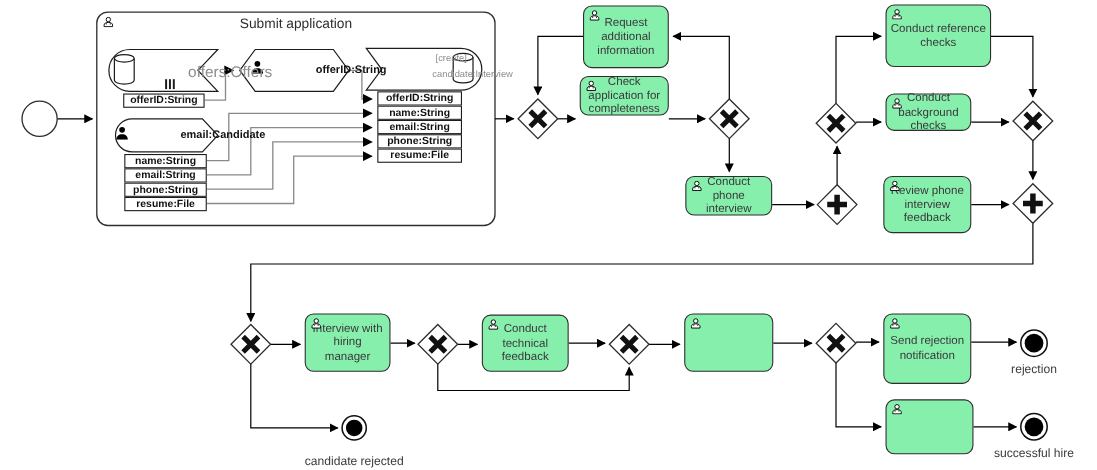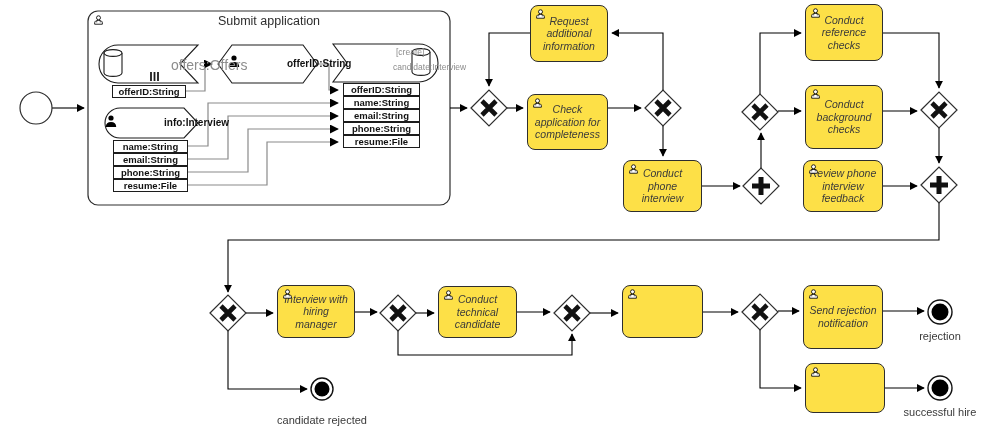--- a/index.html
+++ b/index.html
@@ -1,21 +1,21 @@
 <!DOCTYPE html>
 <html><head>
 <meta charset="utf-8">
 <style>
   html,body{margin:0;padding:0;background:#fff;}
   #canvas{position:relative;width:997px;height:427px;background:#fff;overflow:hidden;
           font-family:"Liberation Sans", sans-serif;}
   #diagram-svg{position:absolute;left:0;top:0;}
-  .task{position:absolute;border:1.2px solid #2e2e2e;border-radius:8px;background:#fde047;
+  .task{position:absolute;border:1.2px solid #2e2e2e;border-radius:8px;background:#86efac;
         display:flex;align-items:center;justify-content:center;text-align:center;
-        font-size:10.5px;color:#3a3a3a;line-height:1.2;padding:2px 3px;box-sizing:border-box;font-style:italic;}
+        font-size:10.5px;color:#3a3a3a;line-height:1.2;padding:2px 3px;box-sizing:border-box;}
   .ticon{position:absolute;top:3px;left:4px;width:11px;height:10px;}
   .trow{position:absolute;box-sizing:border-box;border:1px solid #1c1c1c;background:#fff;
         font-weight:bold;font-size:9.5px;color:#111;display:flex;align-items:center;
         justify-content:center;white-space:nowrap;}
   .slabel{position:absolute;white-space:nowrap;padding-left:44px;}
   .muted{font-size:14px;color:#8c8c8c;}
   .bold-lbl{font-size:10px;font-weight:bold;color:#111;}
   .evt-lbl{position:absolute;font-size:11px;color:#3a3a3a;text-align:center;}
   .sp-title{position:absolute;left:88px;top:14px;width:362px;text-align:center;
             font-size:12.5px;color:#2e2e2e;}
@@ -166,60 +166,60 @@
     <circle cx="940" cy="388" r="12" fill="#fff" stroke="#111" stroke-width="1.4"></circle>
     <circle cx="940" cy="388" r="8.5" fill="#000"></circle>
   </g>
 </svg>
 
 <div class="sp-title">Submit application</div>
 <div class="slabel muted" style="left:127px;top:57px">offers:Offers</div>
 <div class="slabel bold-lbl" style="left:243px;top:58px">offerID:String</div>
 <div class="slabel muted" style="left:352px;top:47px;font-size:8.5px">[create]</div>
 <div class="slabel muted" style="left:349px;top:62px;font-size:8.5px">candidate:Interview</div>
-<div class="slabel bold-lbl" style="left:120px;top:117px">info:Interview</div>
+<div class="slabel bold-lbl" style="left:120px;top:117px">email:Candidate</div>
 
 <div class="trow" style="left:112px;top:85px;width:74px;height:13px">offerID:String</div>
 
 <div class="trow" style="left:343px;top:83px;width:77px;height:13px">offerID:String</div>
 <div class="trow" style="left:343px;top:96px;width:77px;height:13px">name:String</div>
 <div class="trow" style="left:343px;top:109px;width:77px;height:13px">email:String</div>
 <div class="trow" style="left:343px;top:122px;width:77px;height:13px">phone:String</div>
 <div class="trow" style="left:343px;top:135px;width:77px;height:13px">resume:File</div>
 
 <div class="trow" style="left:113px;top:140px;width:75px;height:13px">name:String</div>
 <div class="trow" style="left:113px;top:153px;width:75px;height:13px">email:String</div>
 <div class="trow" style="left:113px;top:166px;width:75px;height:13px">phone:String</div>
 <div class="trow" style="left:113px;top:179px;width:75px;height:13px">resume:File</div>
 
 <div class="task" style="left:530px;top:5px;width:78px;height:57px">
   <svg class="ticon" viewBox="0 0 14 13">
         <use href="#icn-user"></use>
       </svg>
   <span>Request additional information</span>
 </div>
-<div class="task" style="left:527px;top:94px;width:81px;height:56px">
+<div class="task" style="left:527px;top:69px;width:81px;height:36px">
   <svg class="ticon" viewBox="0 0 14 13">
         <use href="#icn-user"></use>
       </svg>
   <span>Check application for completeness</span>
 </div>
-<div class="task" style="left:623px;top:160px;width:79px;height:52px">
+<div class="task" style="left:623px;top:160px;width:79px;height:36px">
   <svg class="ticon" viewBox="0 0 14 13">
         <use href="#icn-user"></use>
       </svg>
   <span>Conduct phone interview</span>
 </div>
-<div class="task" style="left:805px;top:4px;width:78px;height:57px">
+<div class="task" style="left:805px;top:4px;width:96px;height:57px">
   <svg class="ticon" viewBox="0 0 14 13">
         <use href="#icn-user"></use>
       </svg>
   <span>Conduct reference checks</span>
 </div>
-<div class="task" style="left:805px;top:85px;width:78px;height:64px">
+<div class="task" style="left:805px;top:85px;width:78px;height:34px">
   <svg class="ticon" viewBox="0 0 14 13">
         <use href="#icn-user"></use>
       </svg>
   <span>Conduct background checks</span>
 </div>
 <div class="task" style="left:803px;top:160px;width:80px;height:52px">
   <svg class="ticon" viewBox="0 0 14 13">
         <use href="#icn-user"></use>
       </svg>
   <span>Review phone interview feedback</span>
@@ -227,21 +227,21 @@
 <div class="task" style="left:277px;top:285px;width:78px;height:53px">
   <svg class="ticon" viewBox="0 0 14 13">
         <use href="#icn-user"></use>
       </svg>
   <span>Interview with hiring manager</span>
 </div>
 <div class="task" style="left:438px;top:286px;width:79px;height:52px">
   <svg class="ticon" viewBox="0 0 14 13">
         <use href="#icn-user"></use>
       </svg>
-  <span>Conduct technical candidate</span>
+  <span>Conduct technical feedback</span>
 </div>
 <div class="task" style="left:622px;top:285px;width:81px;height:53px">
   <svg class="ticon" viewBox="0 0 14 13">
         <use href="#icn-user"></use>
       </svg>
 </div>
 <div class="task" style="left:803px;top:285px;width:80px;height:64px">
   <svg class="ticon" viewBox="0 0 14 13">
         <use href="#icn-user"></use>
       </svg>

